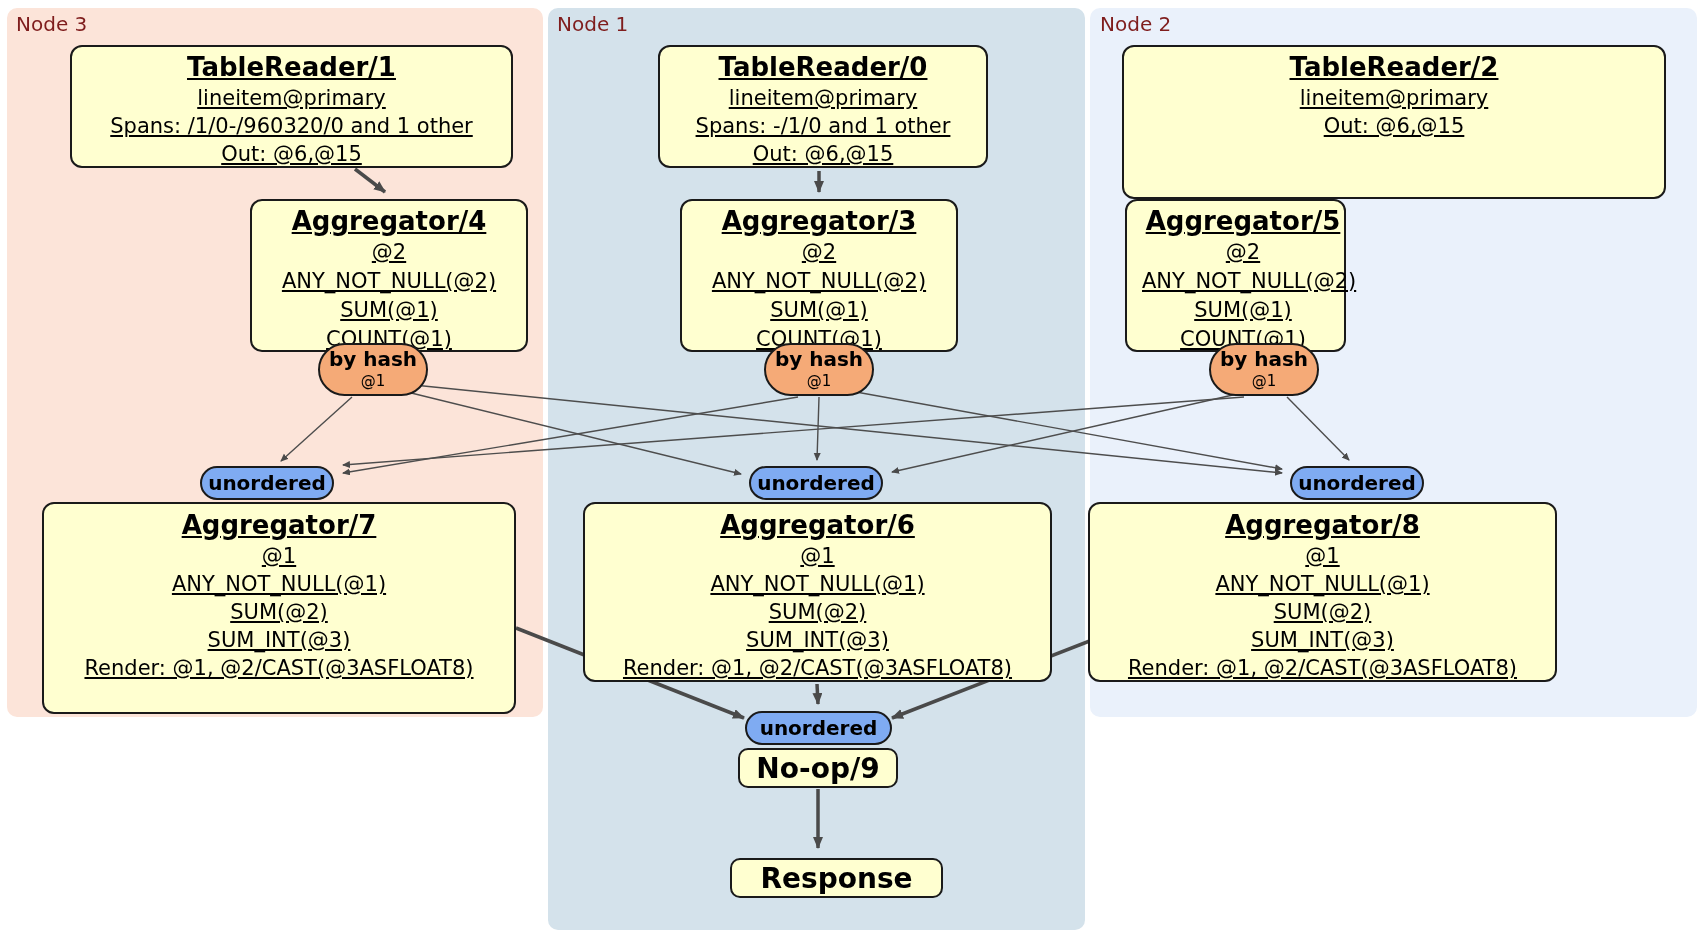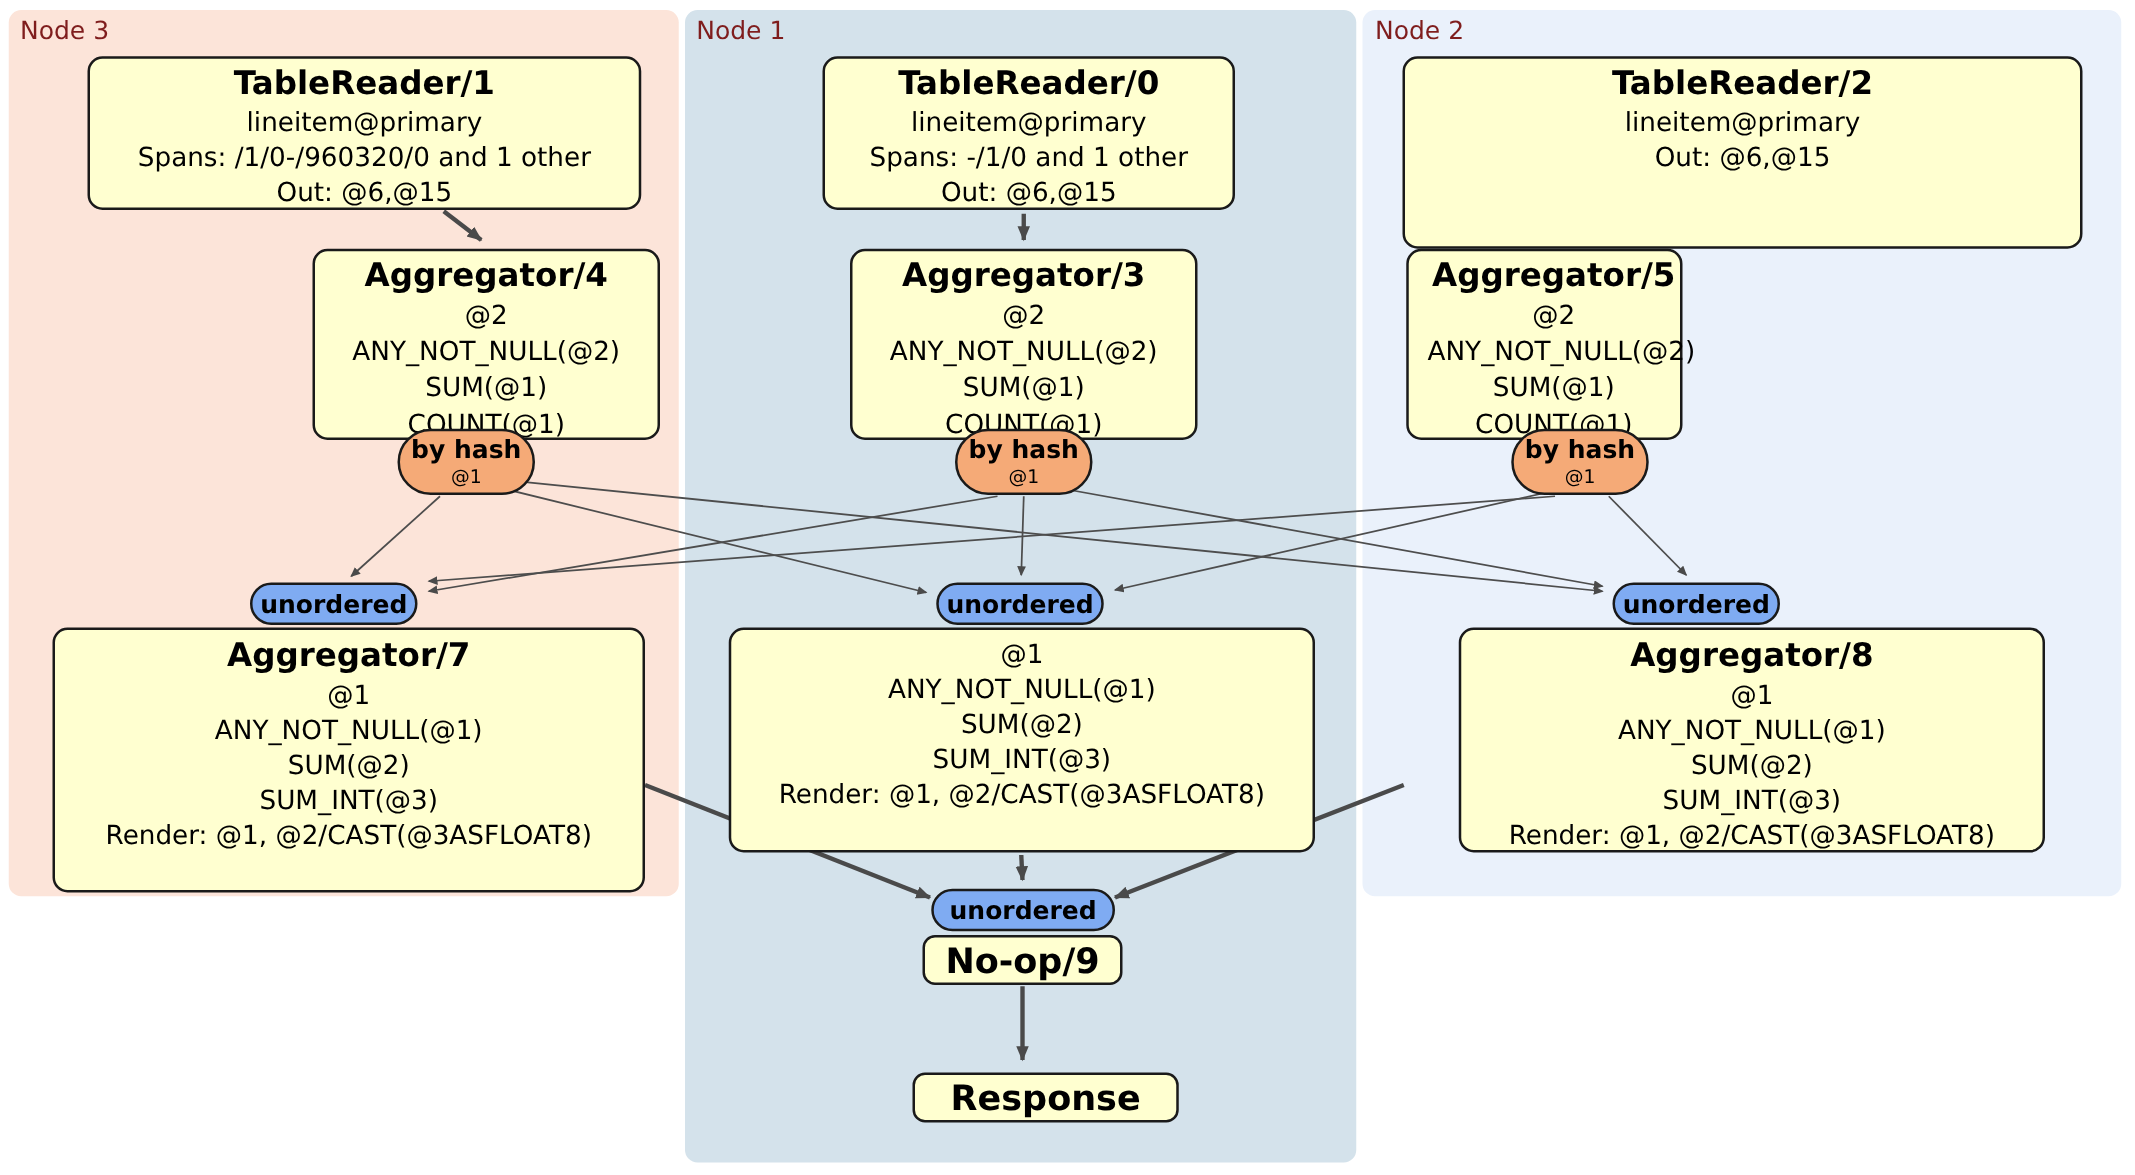--- a/index.html
+++ b/index.html
@@ -27,20 +27,21 @@
     pointer-events: none;
   }
   .pbox {
     position: absolute;
     background: #ffffd0;
     border: 2px solid #1a1a1a;
     border-radius: 12px;
     text-align: center;
     box-sizing: border-box;
     padding-top: 4px;
+    text-decoration: underline;
   }
   .pbox .title { font-size: 26px; font-weight: bold; line-height: 33px; }
   .pbox .line  { font-size: 21px; line-height: 28px; }
   .row2 .line  { line-height: 29px; }
   .row3 .line  { line-height: 28px; }
   .pill {
     position: absolute;
     border: 2px solid #1a1a1a;
     border-radius: 27px;
     text-align: center;
@@ -173,27 +174,28 @@
 
   <div class="pbox row3" style="left:42px; top:502px; width:474px; height:212px; padding-top:5px;">
     <div class="title">Aggregator/7</div>
     <div class="line">@1</div>
     <div class="line">ANY_NOT_NULL(@1)</div>
     <div class="line">SUM(@2)</div>
     <div class="line">SUM_INT(@3)</div>
     <div class="line">Render: @1, @2/CAST(@3ASFLOAT8)</div>
   </div>
   <div class="pbox row3" style="left:583px; top:502px; width:469px; height:180px; padding-top:5px;">
+    <div class="title">Aggregator/6</div>
     <div class="line">@1</div>
     <div class="line">ANY_NOT_NULL(@1)</div>
     <div class="line">SUM(@2)</div>
     <div class="line">SUM_INT(@3)</div>
     <div class="line">Render: @1, @2/CAST(@3ASFLOAT8)</div>
   </div>
-  <div class="pbox row3" style="left:1167px; top:502px; width:469px; height:180px; padding-top:5px;">
+  <div class="pbox row3" style="left:1088px; top:502px; width:469px; height:180px; padding-top:5px;">
     <div class="title">Aggregator/8</div>
     <div class="line">@1</div>
     <div class="line">ANY_NOT_NULL(@1)</div>
     <div class="line">SUM(@2)</div>
     <div class="line">SUM_INT(@3)</div>
     <div class="line">Render: @1, @2/CAST(@3ASFLOAT8)</div>
   </div>
 
   <div class="pill stream" style="left:745px; top:711px; width:147px; height:34px;">
     <div class="plabel">unordered</div>

